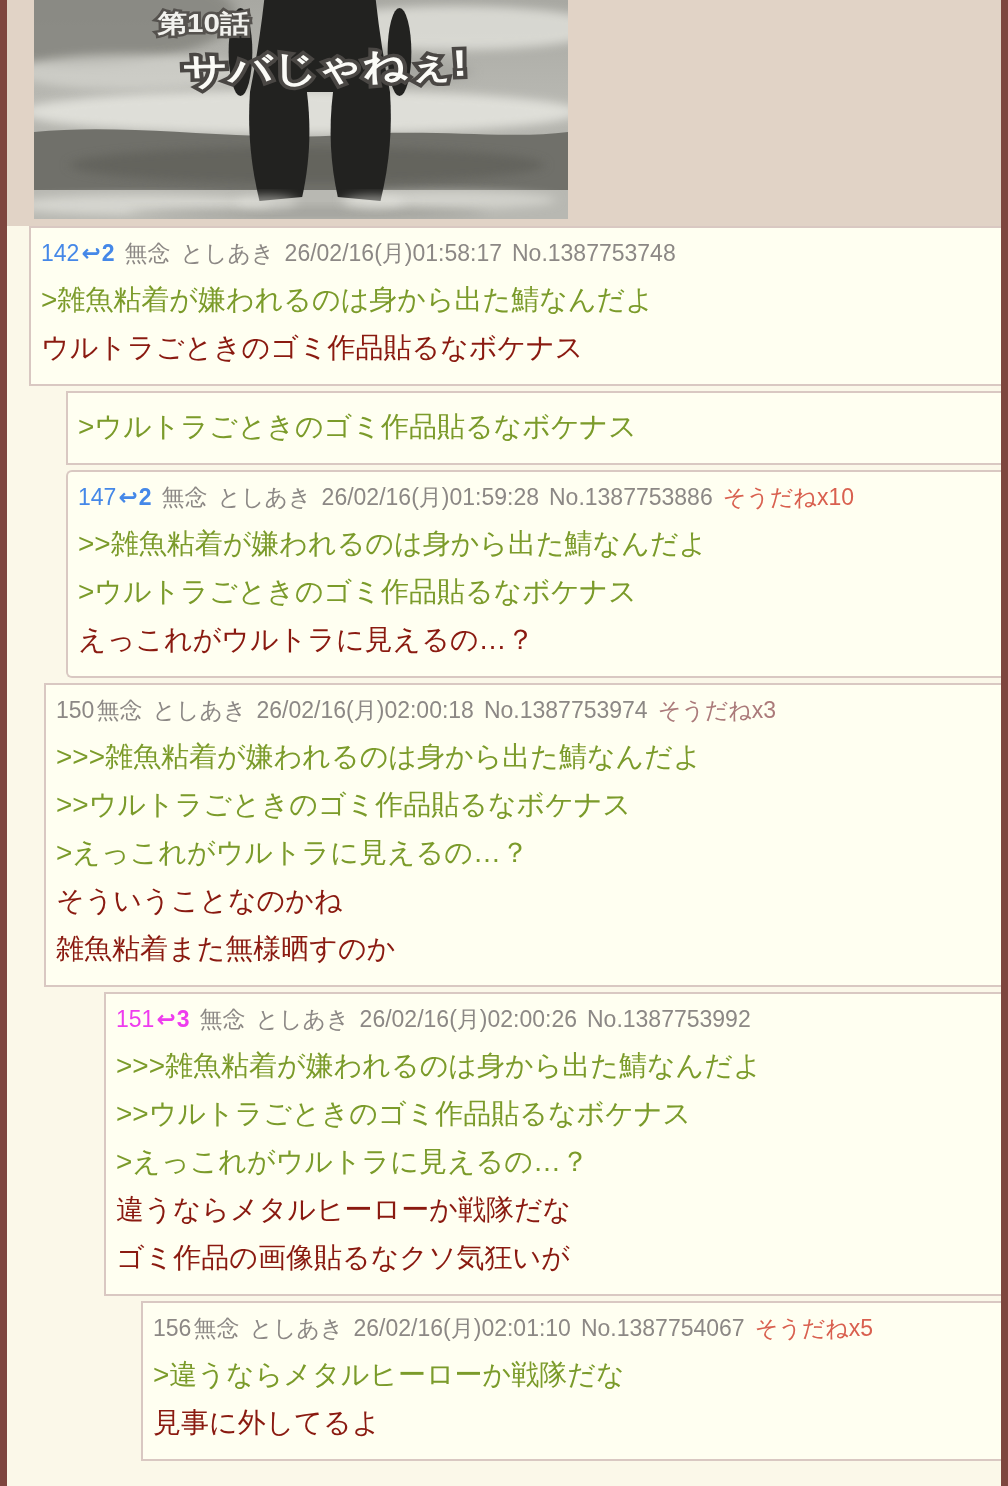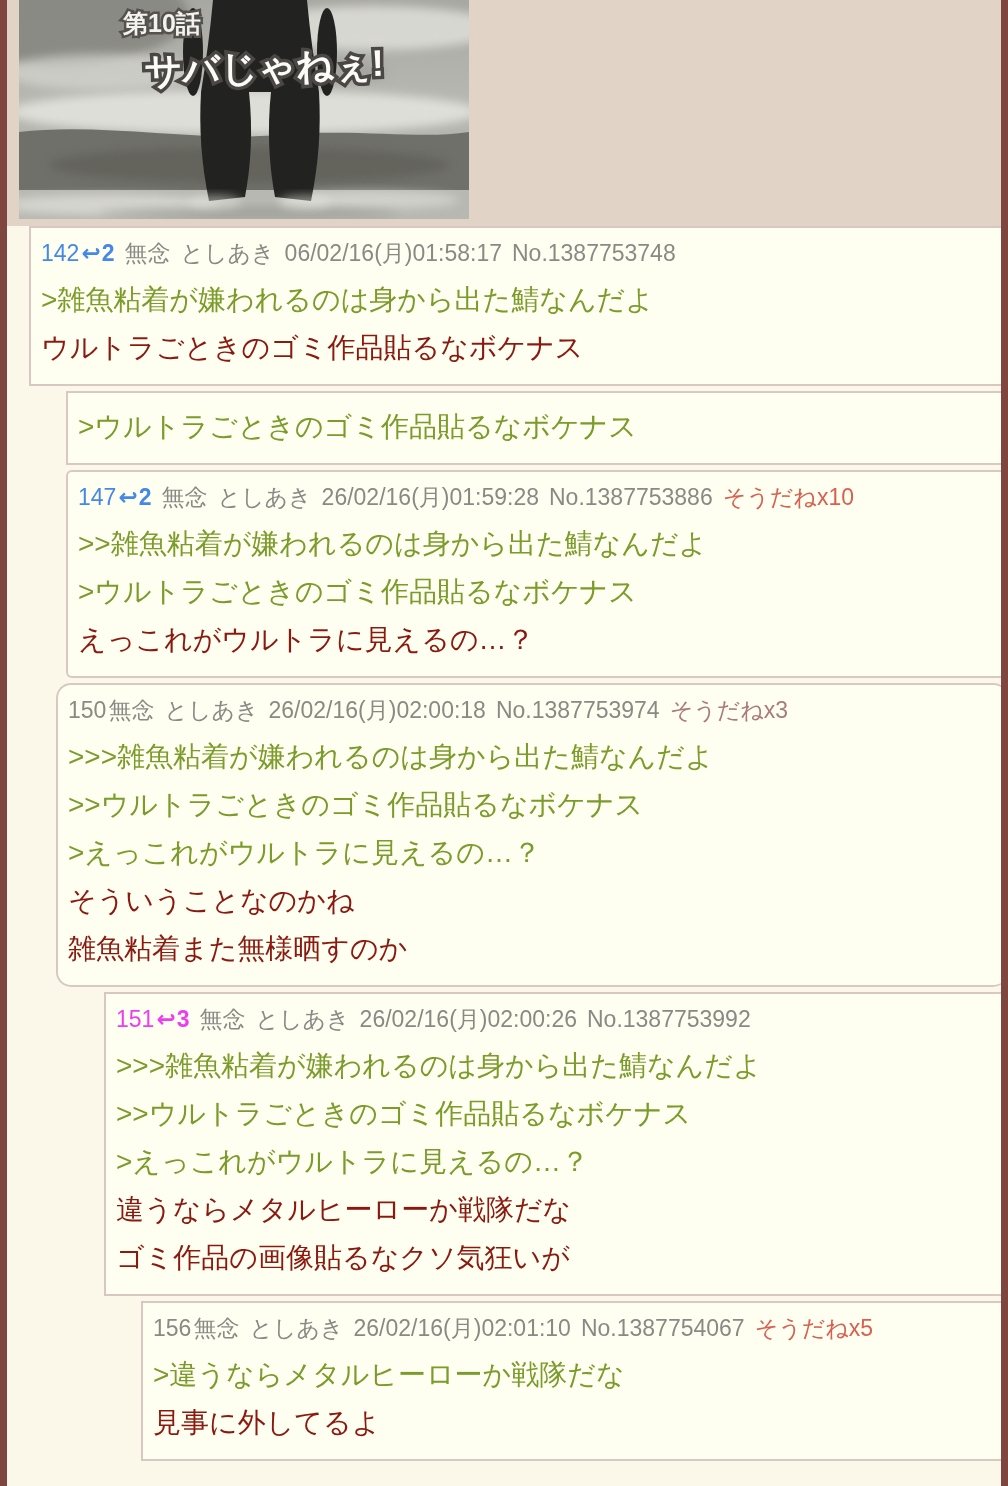--- a/index.html
+++ b/index.html
@@ -7,21 +7,21 @@
   body { font-family:"Liberation Sans","DejaVu Sans",sans-serif; }
   .page {
     position:relative; width:1008px; height:1486px;
     background:#fbf8e9; overflow:hidden;
   }
   .edge { position:absolute; top:0; bottom:0; width:7px; background:#7e463f; z-index:10; }
   .edge.left { left:0; }
   .edge.right { right:0; }
 
   .header-band { height:226px; background:#e1d3c6; position:relative; }
-  .thumb { position:absolute; left:19px; top:0; width:450px; height:219px; display:block; cursor:pointer; }
+  .thumb { position:absolute; left:34px; top:0; width:534px; height:219px; display:block; cursor:pointer; }
   .thumb svg { display:block; width:100%; height:100%; }
 
   .thread { position:relative; }
   .post {
     background:#fffff1;
     border:2px solid #d9c8c2;
     border-right:none;
     margin-top:5px;
     margin-right:0;
     padding:10px 16px 12px 10px;
@@ -84,21 +84,21 @@
         <text x="126" y="84" font-size="37" font-weight="bold" fill="#fbfbf7" stroke="#4a4744" stroke-width="7" style="paint-order:stroke" transform="rotate(-2 126 84)">サバじゃねぇ!</text>
       </svg>
     </figure>
   </div>
 
   <main class="thread">
 
     <div id="posts-root">
       <article class="post first" style="margin-left: 29px;">
         <header class="post-header">
-          <span class="num part" style="color: rgb(69, 136, 232);">142</span><span class="reply-marker part" style="color: rgb(69, 136, 232);"><span class="arrow">↩</span><span class="rcount">2</span></span><span class="nanashi part">無念</span><span class="pname part">としあき</span><span class="pdate part">06/02/16(月)01:58:17</span><span class="pid part">No.1387753748</span>
+          <span class="num part" style="color: rgb(69, 136, 232);">142</span><span class="reply-marker part" style="color: rgb(69, 136, 232);"><span class="arrow">↩</span><span class="rcount">2</span></span><span class="nanashi part">無念</span><span class="pname part">としあき</span><span class="pdate part">26/02/16(月)01:58:17</span><span class="pid part">No.1387753748</span>
         </header>
         <div class="post-body">
             <div class="line quote">&gt;雑魚粘着が嫌われるのは身から出た鯖なんだよ</div>
             <div class="line plain">ウルトラごときのゴミ作品貼るなボケナス</div>
           </div>
       </article>
 
       <article class="post" style="margin-left: 66px;">
         <div class="post-body">
             <div class="line quote">&gt;ウルトラごときのゴミ作品貼るなボケナス</div>
@@ -109,21 +109,21 @@
         <header class="post-header">
           <span class="num part" style="color: rgb(69, 136, 232);">147</span><span class="reply-marker part" style="color: rgb(69, 136, 232);"><span class="arrow">↩</span><span class="rcount">2</span></span><span class="nanashi part">無念</span><span class="pname part">としあき</span><span class="pdate part">26/02/16(月)01:59:28</span><span class="pid part">No.1387753886</span><span class="sodane" style="color: rgb(217, 96, 79);">そうだねx10</span>
         </header>
         <div class="post-body">
             <div class="line quote">&gt;&gt;雑魚粘着が嫌われるのは身から出た鯖なんだよ</div>
             <div class="line quote">&gt;ウルトラごときのゴミ作品貼るなボケナス</div>
             <div class="line plain">えっこれがウルトラに見えるの…？</div>
           </div>
       </article>
 
-      <article class="post" style="margin-left: 56px; border-radius: 15px;">
+      <article class="post" style="margin-left: 44px;">
         <header class="post-header">
           <span class="num part">150</span><span class="nanashi part">無念</span><span class="pname part">としあき</span><span class="pdate part">26/02/16(月)02:00:18</span><span class="pid part">No.1387753974</span><span class="sodane" style="color: rgb(171, 122, 122);">そうだねx3</span>
         </header>
         <div class="post-body">
             <div class="line quote">&gt;&gt;&gt;雑魚粘着が嫌われるのは身から出た鯖なんだよ</div>
             <div class="line quote">&gt;&gt;ウルトラごときのゴミ作品貼るなボケナス</div>
             <div class="line quote">&gt;えっこれがウルトラに見えるの…？</div>
             <div class="line plain">そういうことなのかね</div>
             <div class="line plain">雑魚粘着また無様晒すのか</div>
           </div>

